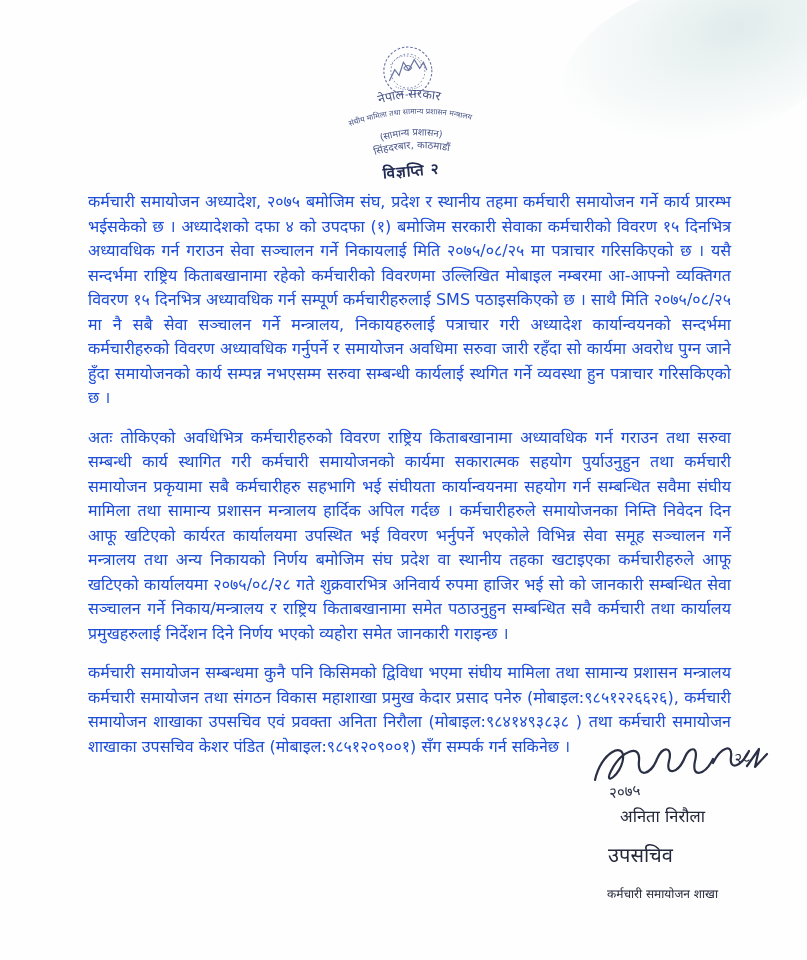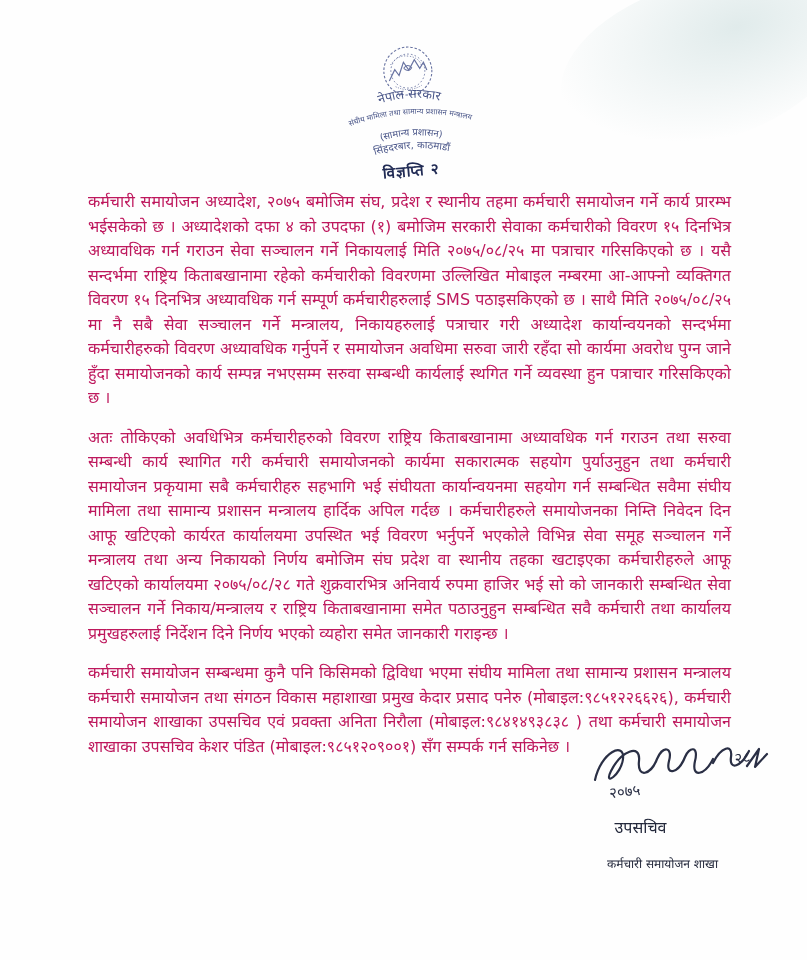--- a/index.html
+++ b/index.html
@@ -26,34 +26,34 @@
   .stamp-ink{stroke:#43508a;fill:none;}
   .stamp text{fill:#3d4a80;opacity:0.94;}
   .notice-label{
     margin-top:-8px;
     font-size:15px;font-weight:bold;color:#222c55;
     letter-spacing:1px;
     transform:rotate(-2deg) translateX(-2px);
   }
   .letter-body{
     position:absolute;left:88px;top:190px;width:643px;
-    color:#be185d;
+    color:#1d4ed8;
     font-size:16px;line-height:24.5px;
     text-align:justify;
   }
   .letter-body p{margin:0 0 15px 0;}
   .signature-block{
     position:absolute;left:545px;top:736px;width:235px;
     text-align:center;color:#22273a;
   }
   .signature-block svg{display:block;margin:0 0 0 36px;}
   .scrawl-stroke{fill:none;stroke:#2a2f45;stroke-width:2.2;stroke-linecap:round;stroke-linejoin:round;}
   .scrawl-digits{fill:#2a2f45;font-size:15px;font-family:"DejaVu Sans",sans-serif;}
   .sig-name{font-size:16.5px;margin-top:2px;}
-  .sig-title{font-size:16px;margin-top:14px;transform:translateX(-22px);}
+  .sig-title{font-size:20px;margin-top:14px;transform:translateX(-22px);}
   .sig-dept{font-size:12px;margin-top:17px;}
 </style>
 </head>
 <body>
 
 <div class="page">
 
   <div class="corner-smudge"></div>
 
   <div class="stamp">
@@ -94,17 +94,18 @@
     <p>कर्मचारी समायोजन सम्बन्धमा कुनै पनि किसिमको द्विविधा भएमा संघीय मामिला तथा सामान्य प्रशासन मन्त्रालय  कर्मचारी समायोजन तथा संगठन विकास महाशाखा प्रमुख केदार प्रसाद पनेरु (मोबाइल:९८५१२२६६२६), कर्मचारी समायोजन शाखाका उपसचिव एवं प्रवक्ता अनिता निरौला (मोबाइल:९८४१४९३८३८ ) तथा  कर्मचारी समायोजन शाखाका उपसचिव केशर पंडित (मोबाइल:९८५१२०९००१) सँग सम्पर्क गर्न सकिनेछ ।</p>
   </div>
 
   <div class="signature-block">
     <svg width="190" height="66" viewBox="0 0 190 66">
       <path class="scrawl-stroke" d="M14,44 C 20,16 44,5 42,23 C 40,39 22,51 30,35 C 40,15 60,7 58,25 C 56,43 70,39 76,23 C 82,9 92,11 88,25 C 84,41 98,37 104,21 C 108,11 118,9 114,25 C 110,43 124,39 132,23"></path>
       <path class="scrawl-stroke" d="M132,27 C 140,11 152,7 150,21 C 148,35 160,31 168,15 M166,30 L 178,13 L 174,31 L 186,18"></path>
       <text class="scrawl-digits" x="28" y="59" transform="rotate(-6 60 54)">२०७५</text>
       <text class="scrawl-digits" x="154" y="27" transform="rotate(-10 160 24)">२८</text>
     </svg>
+    <div class="sig-name">अनिता निरौला</div>
     <div class="sig-title">उपसचिव</div>
     <div class="sig-dept">कर्मचारी समायोजन शाखा</div>
   </div>
 
 </div>
 
 </body></html>

